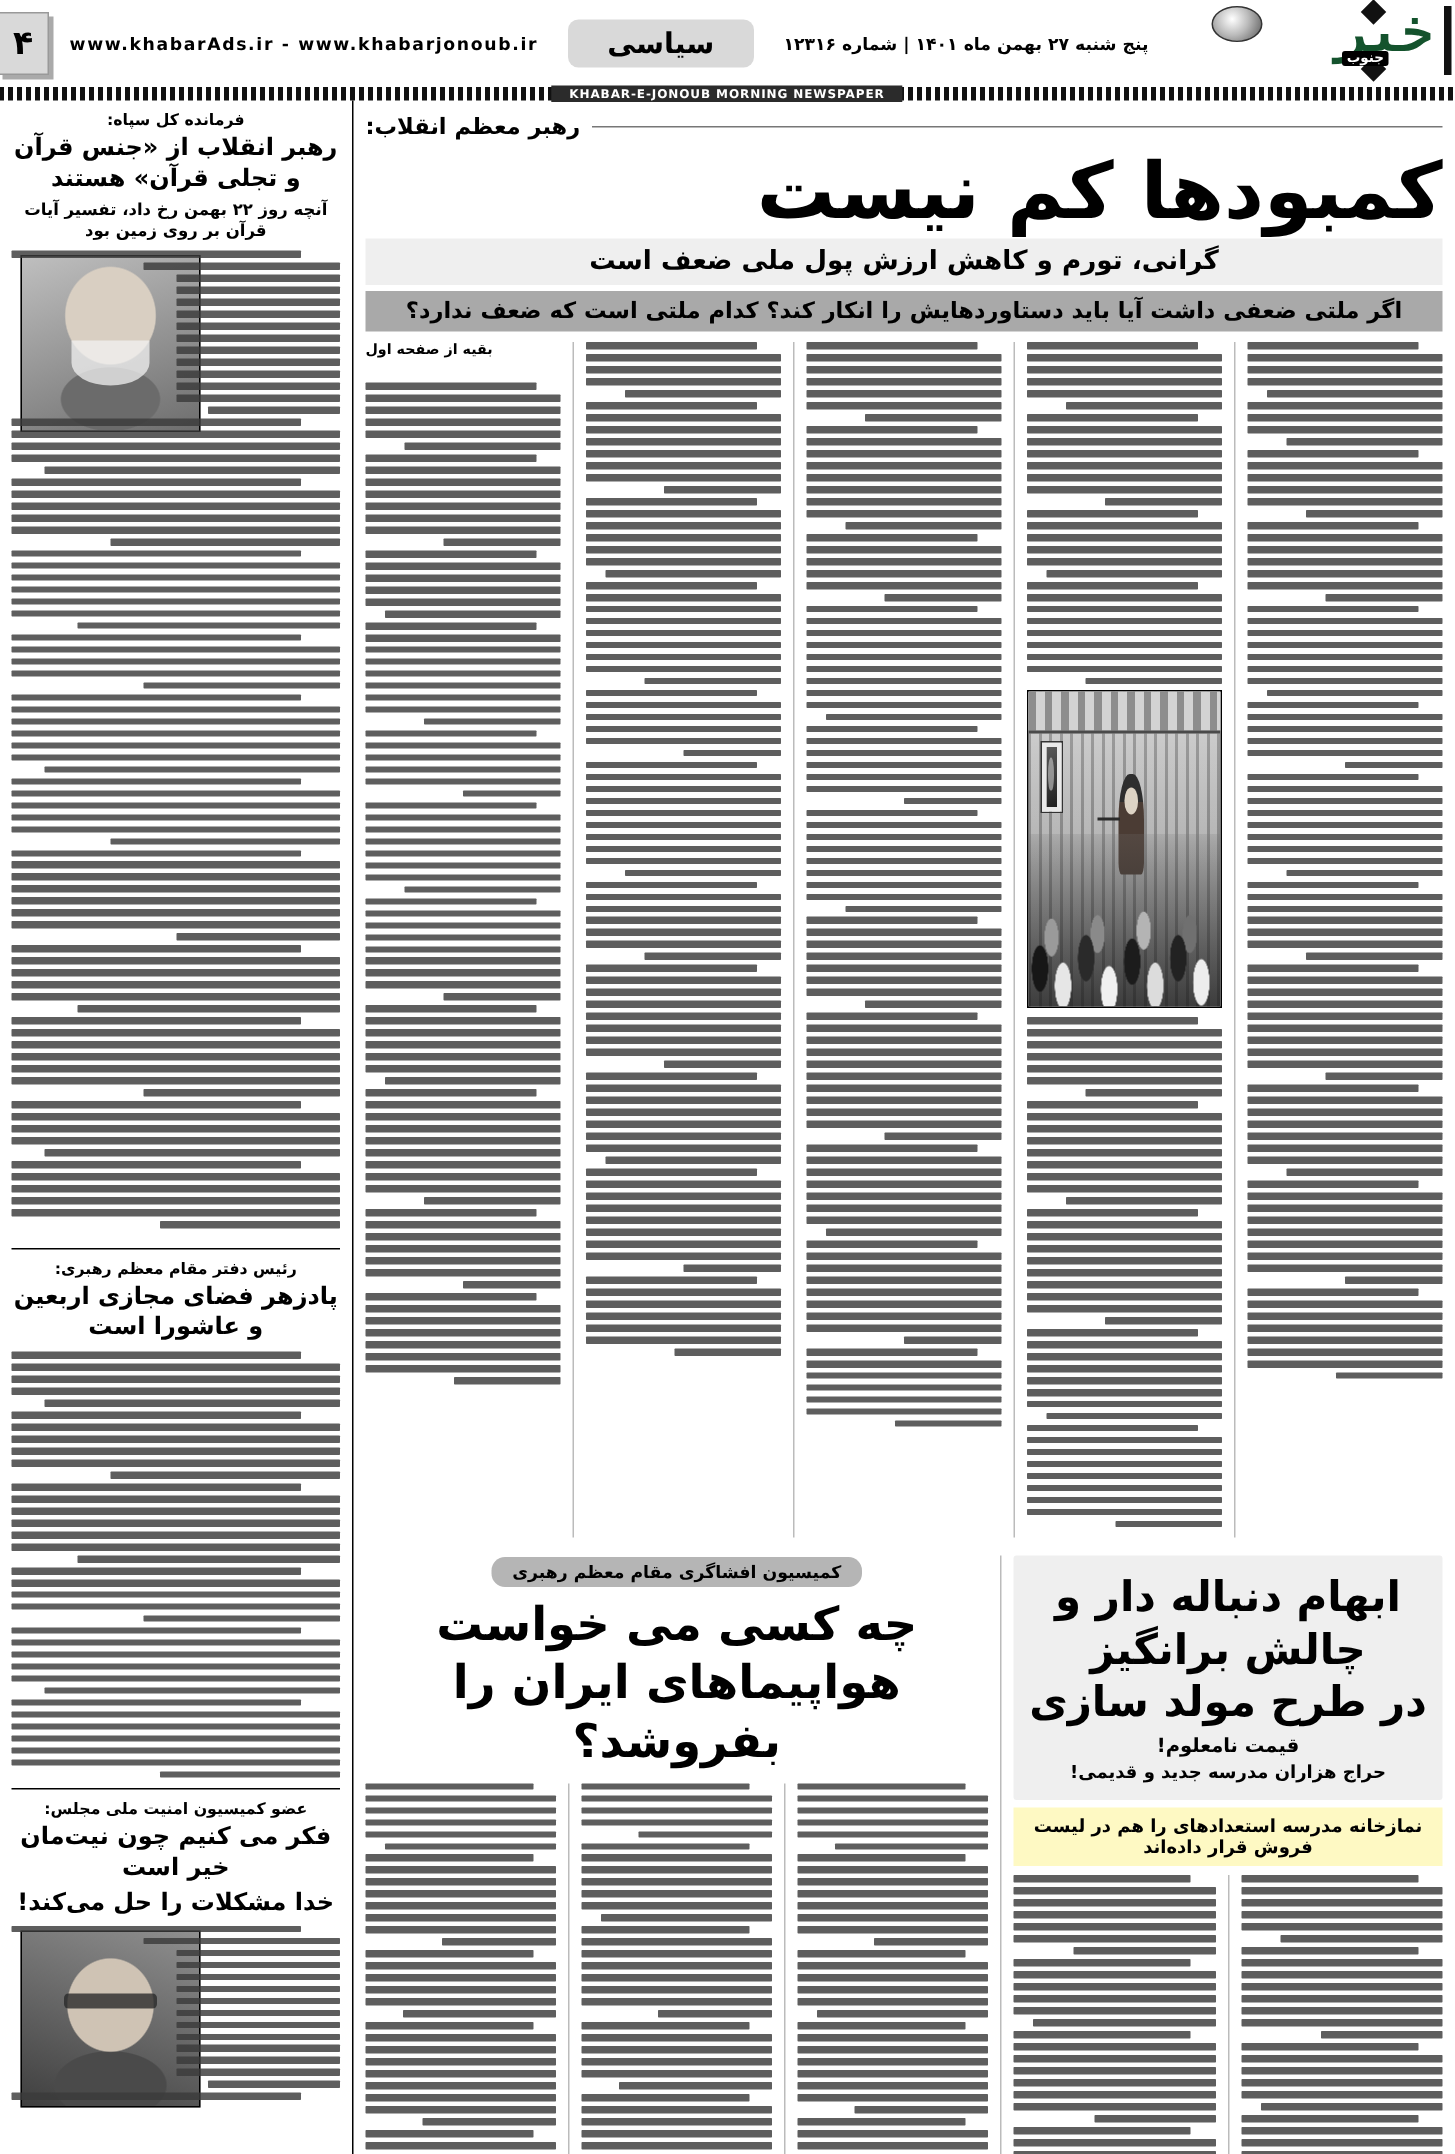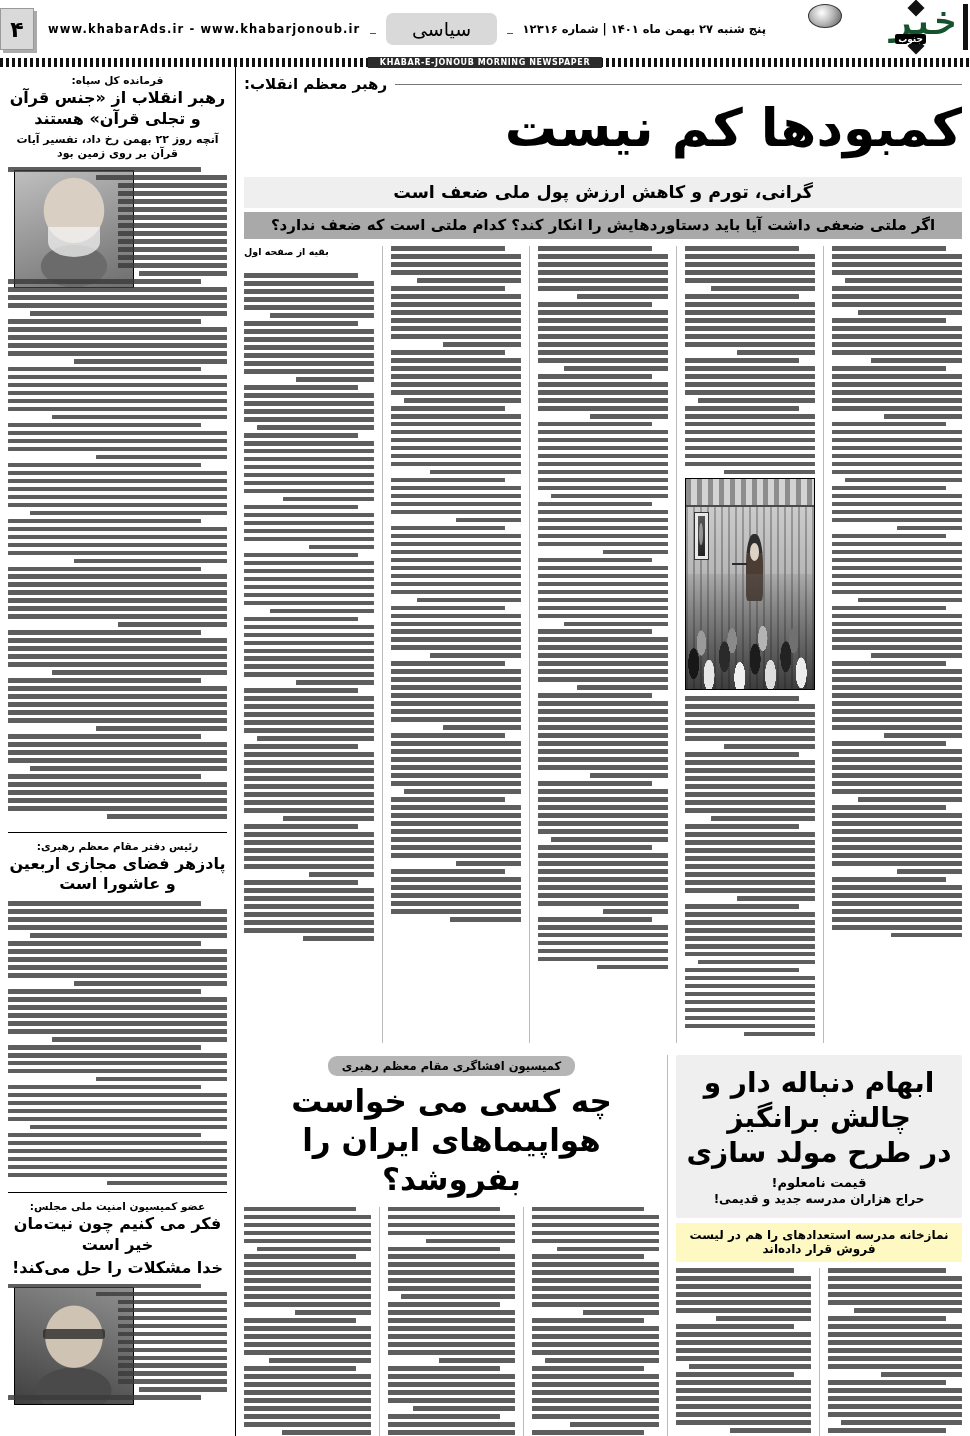--- a/index.html
+++ b/index.html
@@ -39,21 +39,21 @@
   .logo-diamond-a { right: 48px; top: 2px; }
   .logo-diamond-b { right: 48px; top: 40px; }
 
   .date-line {
     font-size: 11.5px; font-weight: bold; white-space: nowrap;
     margin-right: 4px; letter-spacing: .2px;
   }
   .rule-left { flex: 1; height: 1px; background: #555; margin: 0 10px; position: relative; top: 4px; }
   .section-chip {
     background: #d9d9d9; border-radius: 7px; padding: 5px 26px;
-    font-size: 19px; font-weight: normal; flex: none;
+    font-size: 19px; font-weight: bold; flex: none;
   }
   .rule-right { flex: 1; height: 1px; background: #555; margin: 0 10px; position: relative; top: 4px; }
   .urls {
     font-size: 11.5px; font-weight: bold; letter-spacing: 1.1px;
     direction: ltr; white-space: nowrap; flex: none; padding-left: 6px;
   }
   .pagenum-box {
     width: 34px; height: 42px; background: #d9d9d9; border: 1px solid #999;
     box-shadow: 3px 3px 0 #aaa;
     display: flex; align-items: center; justify-content: center;
@@ -79,21 +79,21 @@
   
   .kicker-row { display: flex; align-items: center; margin-top: 8px; }
   .kicker-rule { flex: 1; height: 1px; background: #777; margin-left: 8px; }
   .kicker { font-size: 15px; font-weight: bold; white-space: nowrap; }
   .lead-title {
     text-align: right; font-size: 52px; font-weight: bold;
     line-height: 1.12; margin: 6px 0 2px; letter-spacing: -1px;
   }
   .lead-sub {
     text-align: center; font-size: 17.5px; font-weight: bold;
-    background: #efefef; padding: 5px 0 6px; margin-top: 20px;
+    background: #efefef; padding: 5px 0 6px; margin-top: 2px;
   }
   .lead-band {
     background: #a9a9a9; color: #000; text-align: center;
     font-size: 15px; font-weight: bold; padding: 4px 0 5px; margin-top: 4px;
   }
 
   
   .cols { display: flex; gap: 8px; margin-top: 7px; }
   .col { flex: 1; position: relative; }
   .col-sep { width: 1px; background: #bbb; flex: none; }

